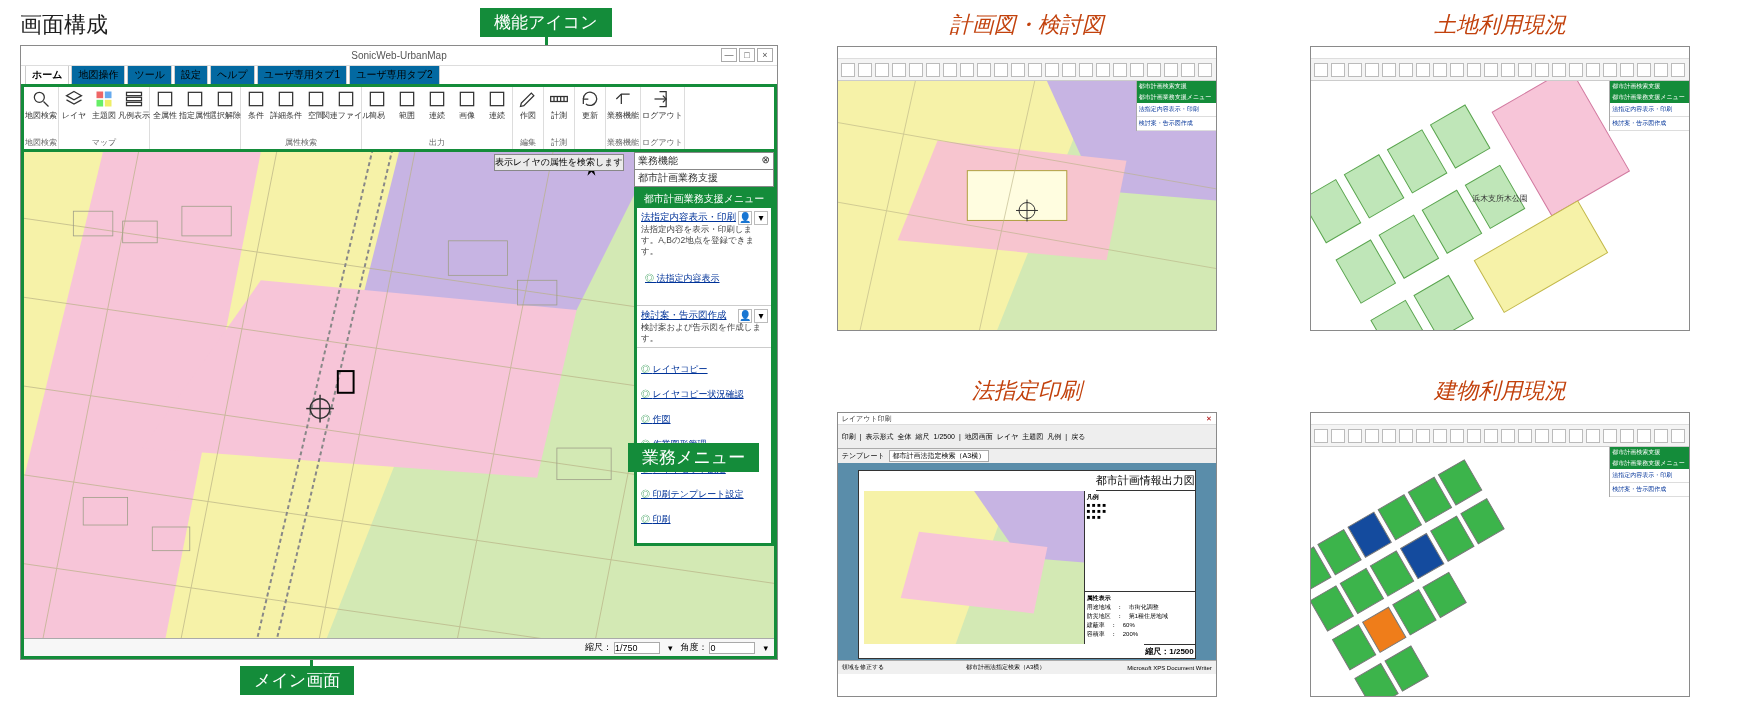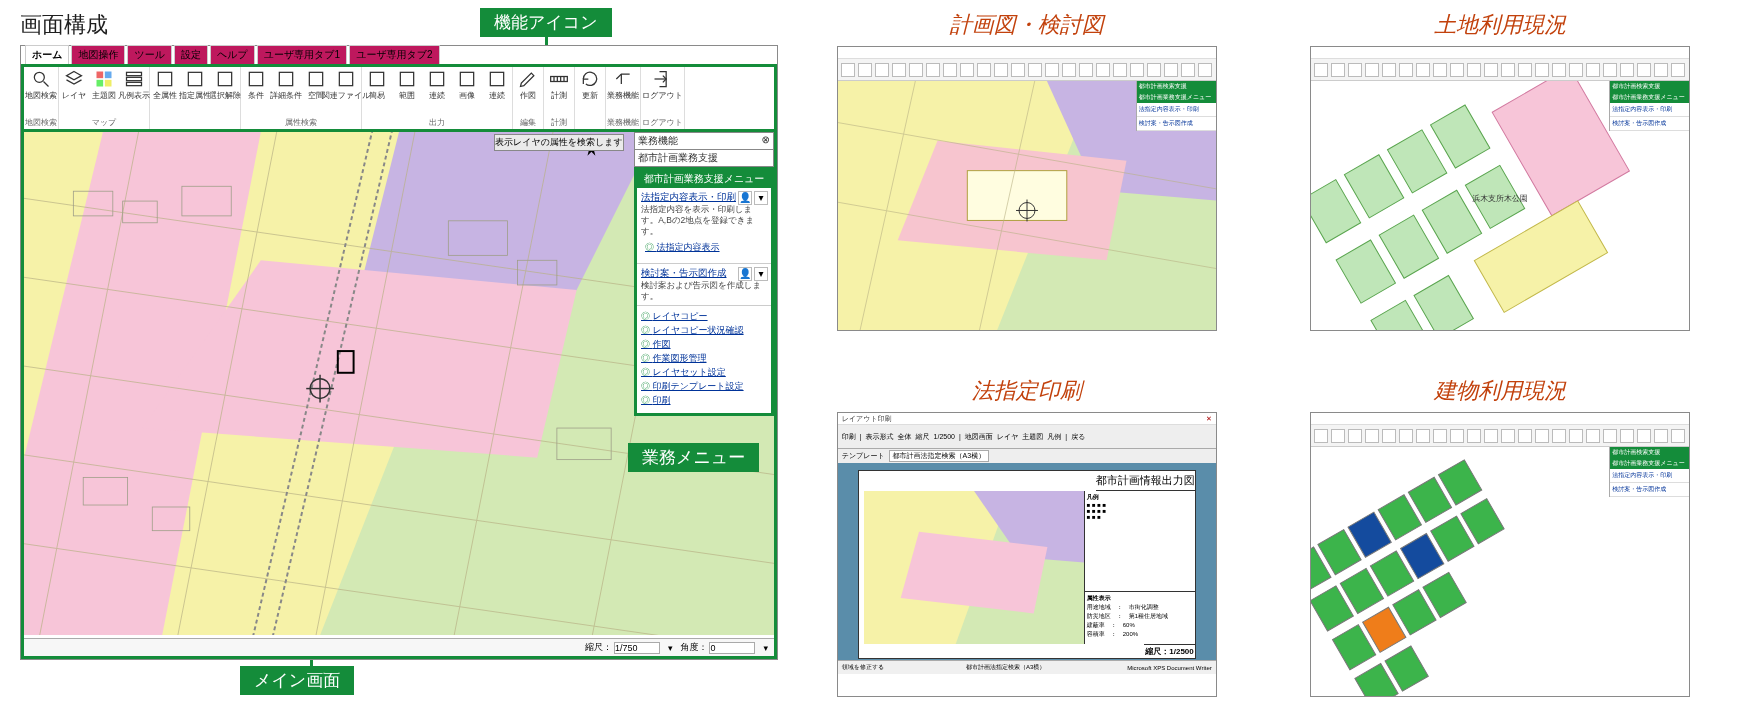--- a/index.html
+++ b/index.html
@@ -51,21 +51,21 @@
   }
   .win-btns { position: absolute; right: 4px; top: 2px; display: flex; gap: 2px; }
   .win-btn { width: 16px; height: 14px; border: 1px solid #aaa; font-size: 9px; text-align: center; line-height: 12px; }
 
   .tabs {
     height: 18px; display: flex; gap: 2px; align-items: flex-end;
     padding-left: 4px; font-size: 10px;
   }
   .tab {
     padding: 2px 6px; border: 1px solid #ccc; border-bottom: none;
-    background: #be185d;
+    background: #0369a1;
   }
   .tab.active { background: #ffffff; font-weight: bold; }
 
   .ribbon {
     border: 3px solid #148c3a;
     height: 68px;
     display: flex; align-items: stretch;
     overflow: hidden;
     position: relative;
   }
@@ -118,21 +118,21 @@
   .menu-hdr {
     background: #148c3a; color: #ffffff; text-align: center;
     padding: 2px 0; font-size: 10px;
   }
   .menu-sec { border-bottom: 1px solid #ccc; padding: 3px 4px; position:relative;}
   .menu-sec-title { color: #003399; text-decoration: underline; font-size: 9.5px; }
   .menu-sec-desc { color: #444; font-size: 8.5px; line-height: 1.3; }
   .menu-sec .icons { position:absolute; right:3px; top:3px; display:flex; gap:2px;}
   .menu-sec .icons .ic{width:14px;height:14px;border:1px solid #bbb;font-size:10px;text-align:center;line-height:12px;}
   .menu-links { padding: 3px 4px 5px 4px; }
-  .menu-links div { color: #003399; text-decoration: underline; font-size: 9px; margin: 1px 0;}
+  .menu-links div { color: #003399; text-decoration: underline; font-size: 9px; margin: 12px 0;}
   .menu-bullet::before{content:"◎ ";color:#148c3a;text-decoration:none;}
 
   .statusbar {
     position: absolute; bottom: 0; left: 0; right: 0;
     height: 18px; border-top: 1px solid #aaa;
     background: #f7f7f7;
     display: flex; justify-content: flex-end; align-items: center;
     gap: 8px; padding-right: 6px; font-size: 9px;
   }
   .statusbar .fld{display:flex;align-items:center;gap:2px;}
@@ -192,20 +192,28 @@
   <div class="title-label">画面構成</div>
 
   <div class="callout callout-top">機能アイコン</div>
   <div class="connector conn-top"></div>
   <div class="callout callout-right">業務メニュー</div>
   <div class="connector conn-right"></div>
   <div class="callout callout-bottom">メイン画面</div>
   <div class="connector conn-bottom"></div>
 
   <div class="app-outer">
+    <div class="titlebar">
+      <span>SonicWeb-UrbanMap</span>
+      <div class="win-btns">
+        <div class="win-btn">—</div>
+        <div class="win-btn">□</div>
+        <div class="win-btn">×</div>
+      </div>
+    </div>
 
     <div class="tabs">
       <div class="tab active">ホーム</div>
       <div class="tab">地図操作</div>
       <div class="tab">ツール</div>
       <div class="tab">設定</div>
       <div class="tab">ヘルプ</div>
       <div class="tab">ユーザ専用タブ1</div>
       <div class="tab">ユーザ専用タブ2</div>
     </div>

